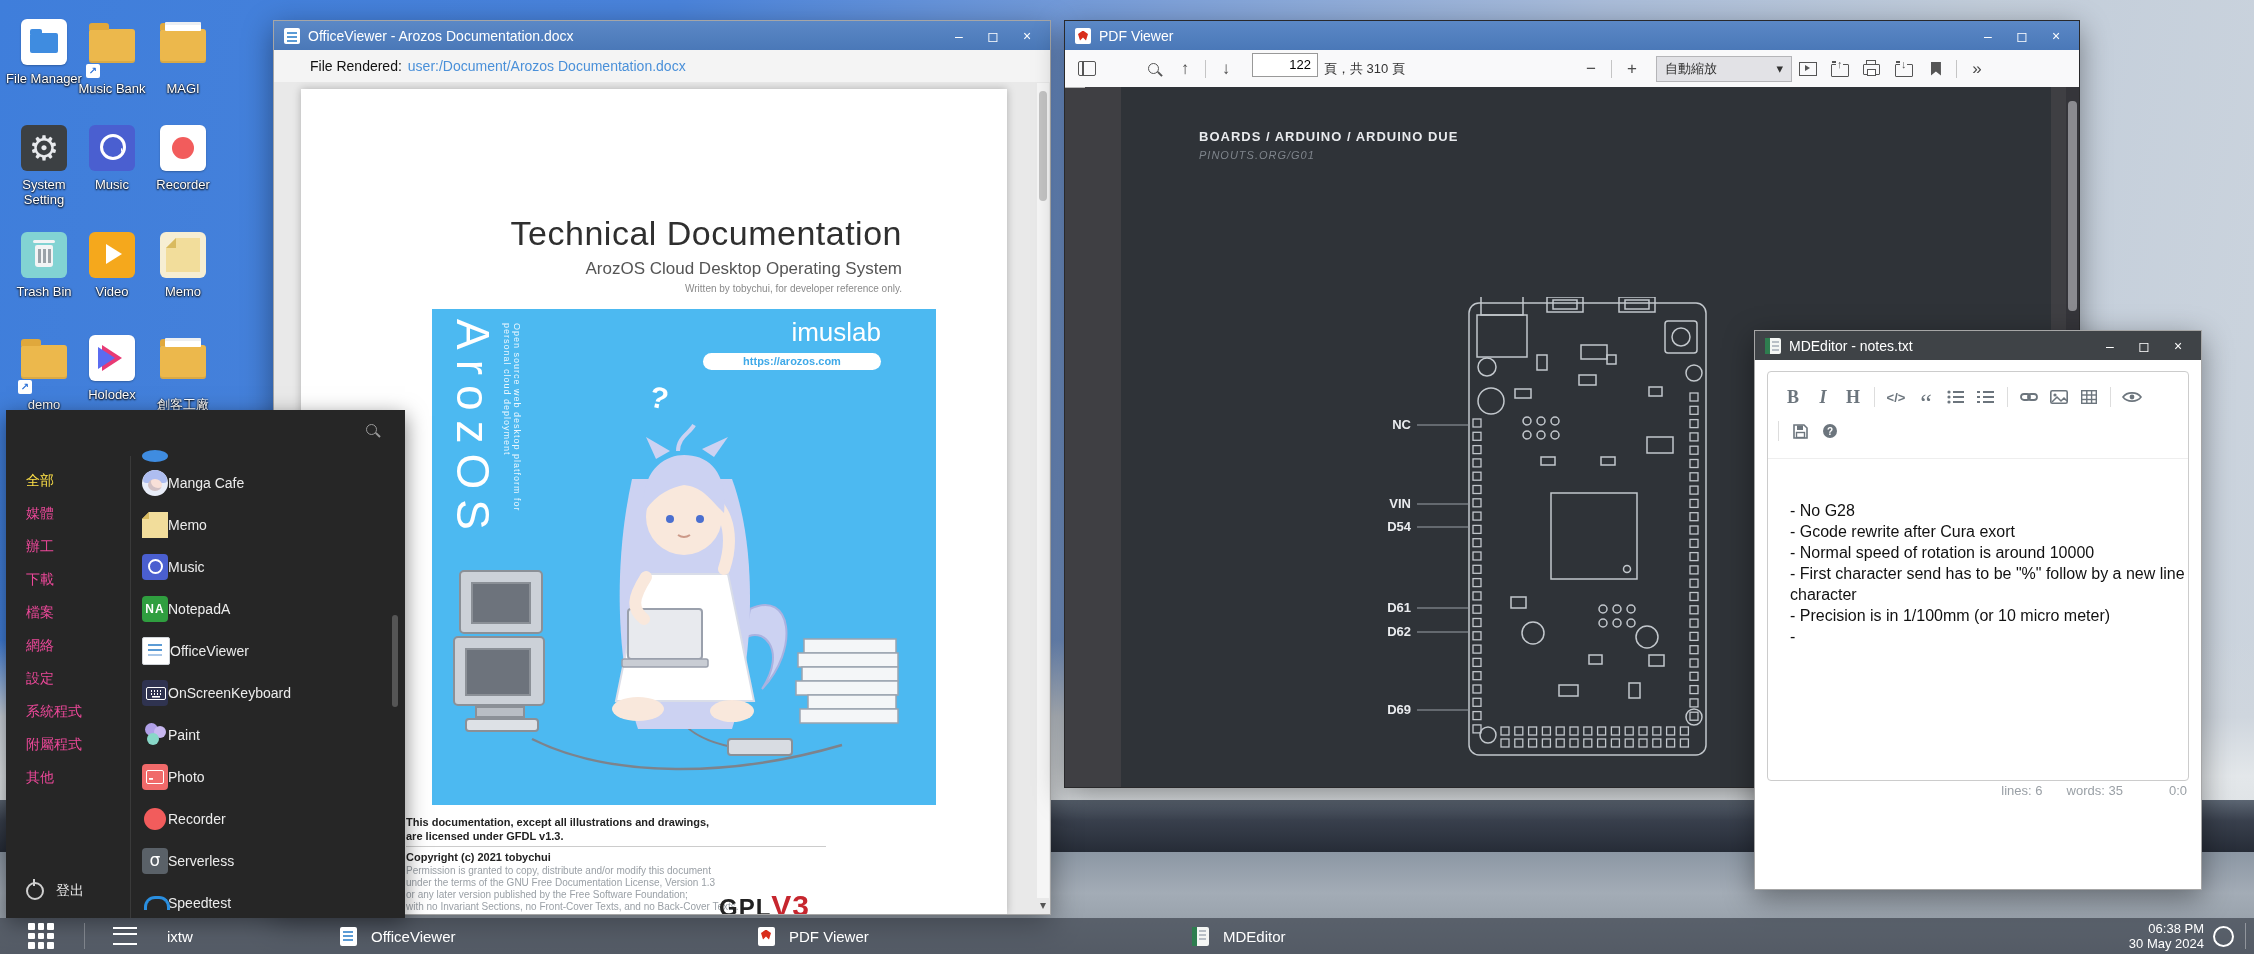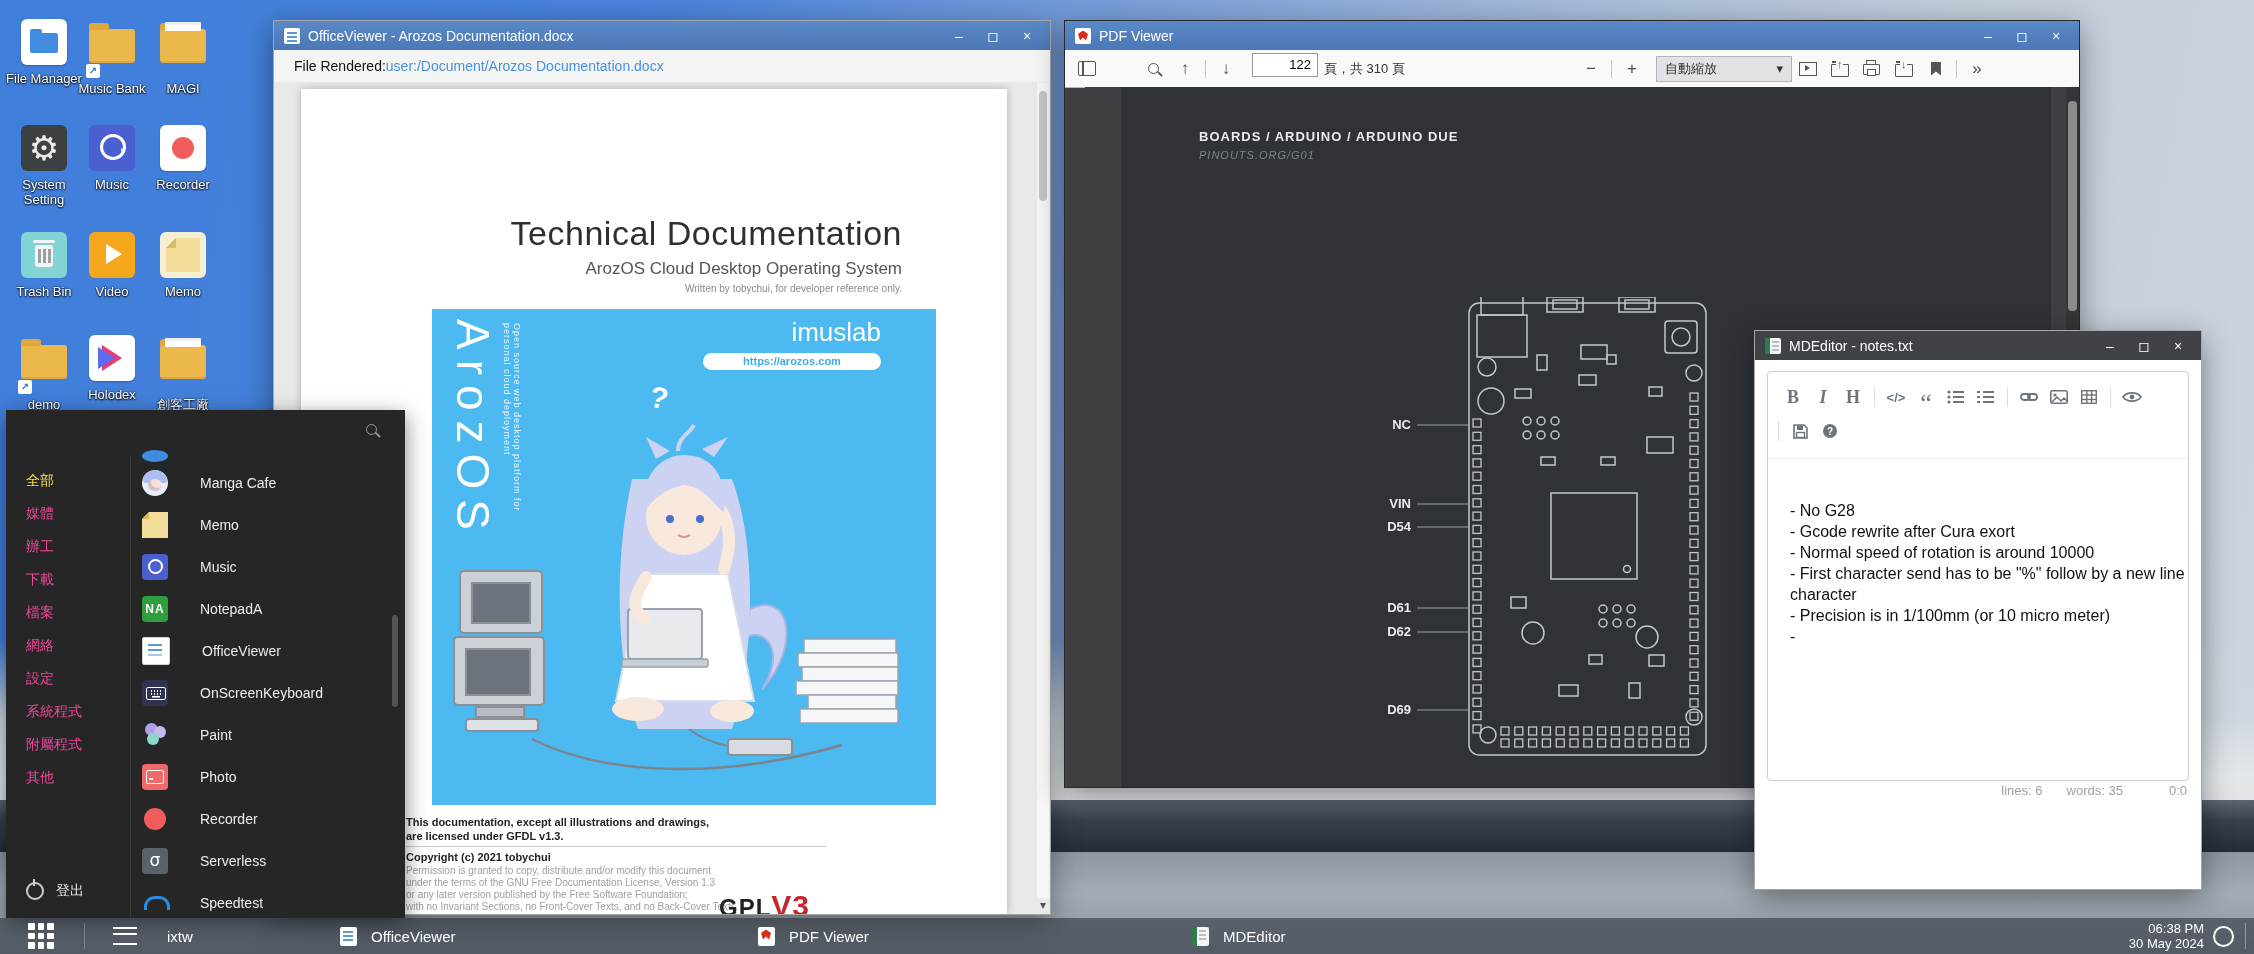--- a/index.html
+++ b/index.html
@@ -68,22 +68,22 @@
   .pdf-ic{background:#fff;border-radius:2px;}
   .pdf-ic::after{content:"";position:absolute;left:3px;top:3px;width:10px;height:10px;background:#d92e1c;
      clip-path:polygon(50% 0,100% 35%,80% 100%,50% 70%,20% 100%,0 35%);}
   .md-ic{background:#f4f6f4;border-radius:2px;}
   .md-ic::before{content:"";position:absolute;left:0;top:0;bottom:0;width:5px;background:#2e7d4f;}
   .md-ic::after{content:"";position:absolute;left:7px;top:3px;width:7px;height:2px;background:#b8bfc6;box-shadow:0 4px 0 #b8bfc6,0 8px 0 #b8bfc6;}
 
   
   #ov{left:273px;top:20px;width:776px;height:893px;z-index:2;}
   #ov-filebar{left:0;top:29px;right:0;height:32px;background:#f4f4f4;border-bottom:1px solid #ddd;
-    display:flex;align-items:center;padding-left:20px;font-size:14px;color:#111;}
-  #ov-filebar a{color:#4a90d9;text-decoration:none;}
+    display:flex;align-items:center;padding-left:36px;font-size:14px;color:#111;}
+  #ov-filebar a{color:#4a90d9;margin-left:6px;text-decoration:none;}
   #ov-content{left:0;top:61px;right:0;bottom:0;background:#e9e9e9;overflow:hidden;}
   #ov-page{left:27px;top:7px;width:706px;bottom:0;background:#fff;box-shadow:0 0 8px rgba(0,0,0,.25);}
   #ov-scroll{right:1px;top:62px;width:12px;bottom:16px;background:#f6f6f6;z-index:3;}
   #ov-thumb{left:2px;top:8px;width:8px;height:110px;background:#c4c4c4;border-radius:4px;}
   #ov-chev{right:0;bottom:0;width:14px;height:16px;color:#555;font-size:12px;text-align:center;z-index:3;}
   .doc-head{position:absolute;right:105px;top:125px;text-align:right;color:#333;}
   .doc-title{font-size:34px;letter-spacing:.5px;color:#2f2f2f;}
   .doc-sub{font-size:17px;color:#555;margin-top:6px;}
   .doc-by{font-size:10px;color:#8a8a8a;margin-top:4px;}
   #illus{left:131px;top:220px;width:504px;height:496px;background:#4cb9f1;overflow:hidden;}
@@ -154,21 +154,21 @@
      color:#ddd;font-size:14px;padding:0 34px 0 12px;outline:none;box-sizing:border-box;}
   #menu-search::placeholder{color:#8a8a8a;}
   #menu-mag{left:360px;top:14px;width:9px;height:9px;border:1.7px solid #9a9a9a;border-radius:50%;}
   #menu-mag::after{content:"";position:absolute;left:8px;top:9px;width:6px;height:1.7px;background:#9a9a9a;transform:rotate(45deg);}
   #menu-div{left:124px;top:46px;width:1px;bottom:0;background:#3a3a3a;}
   .mcat{position:absolute;left:20px;color:#ec4899;font-size:14px;cursor:pointer;}
   .mcat.active{color:#fde047;text-align:right;}
   #menu-logout{left:20px;top:472px;color:#e8e8e8;font-size:14px;display:flex;align-items:center;gap:12px;cursor:pointer;}
   .pwr{width:14px;height:14px;border:2px solid #cfcfcf;border-radius:50%;position:relative;}
   .pwr::after{content:"";position:absolute;left:5px;top:-5px;width:2px;height:7px;background:#262626;box-shadow:inset 0 0 0 2px #cfcfcf;}
-  .mrowapp{position:absolute;left:136px;width:244px;height:36px;display:flex;align-items:center;gap:32px;cursor:pointer;}
+  .mrowapp{position:absolute;left:136px;width:244px;height:36px;display:flex;align-items:center;gap:0;cursor:pointer;}
   .mrowapp .alabel{color:#ececec;font-size:14px;}
   .aic{width:26px;height:26px;position:relative;flex:none;border-radius:4px;}
   .aic-sticky{background:#f2dd9b;clip-path:polygon(7px 0,100% 0,100% 100%,0 100%,0 7px);border-radius:0;}
   .aic-sticky::before{content:"";position:absolute;left:0;top:0;width:7px;height:7px;background:#d9ba5f;}
   .aic-music{background:#4a5fd0;}
   .aic-music::after{content:"";position:absolute;left:6px;top:5px;width:11px;height:11px;border:2px solid #fff;border-radius:50%;}
   .aic-notepad{background:#2f9e3f;}
   .aic-notepad::after{content:"NA";position:absolute;inset:0;color:#fff;font-weight:bold;font-size:12px;text-align:center;line-height:26px;letter-spacing:1px;}
   .aic-doc{background:#fff;border:1px solid #d0d4d8;border-radius:2px;}
   .aic-doc::after{content:"";position:absolute;left:5px;top:6px;width:14px;height:2px;background:#5b9bd5;box-shadow:0 5px 0 #5b9bd5,0 10px 0 #a9c7e8;}

